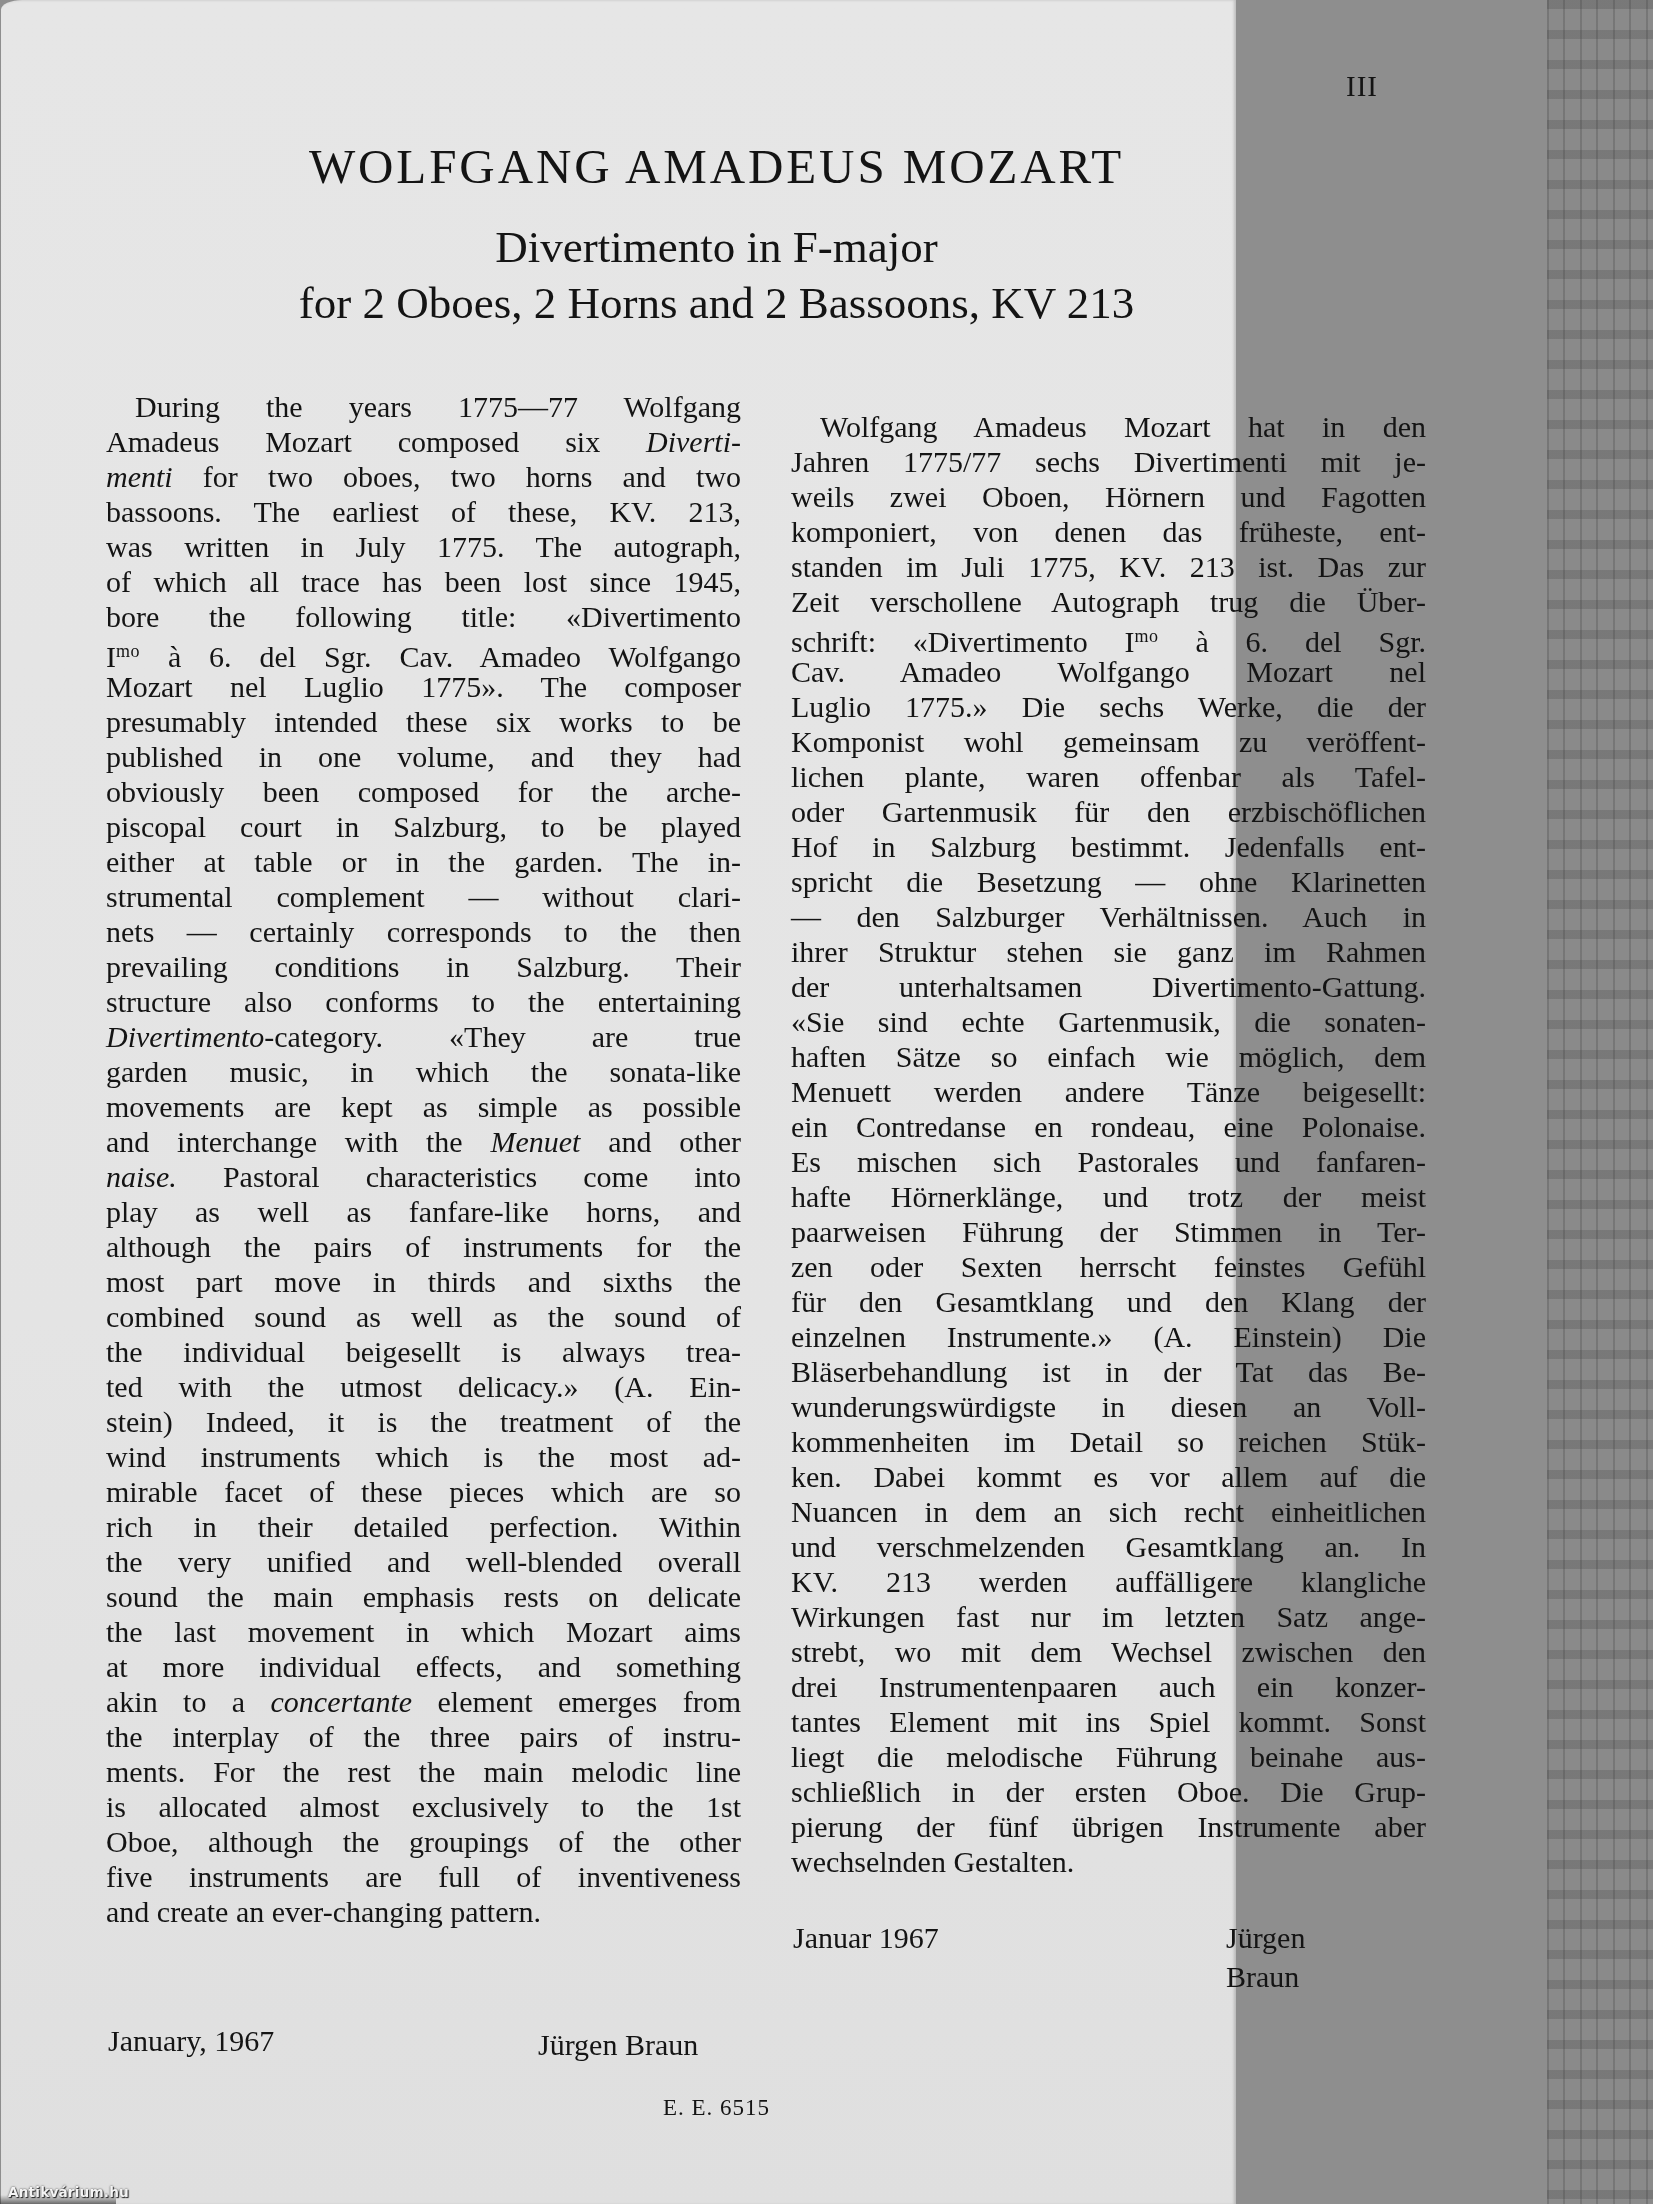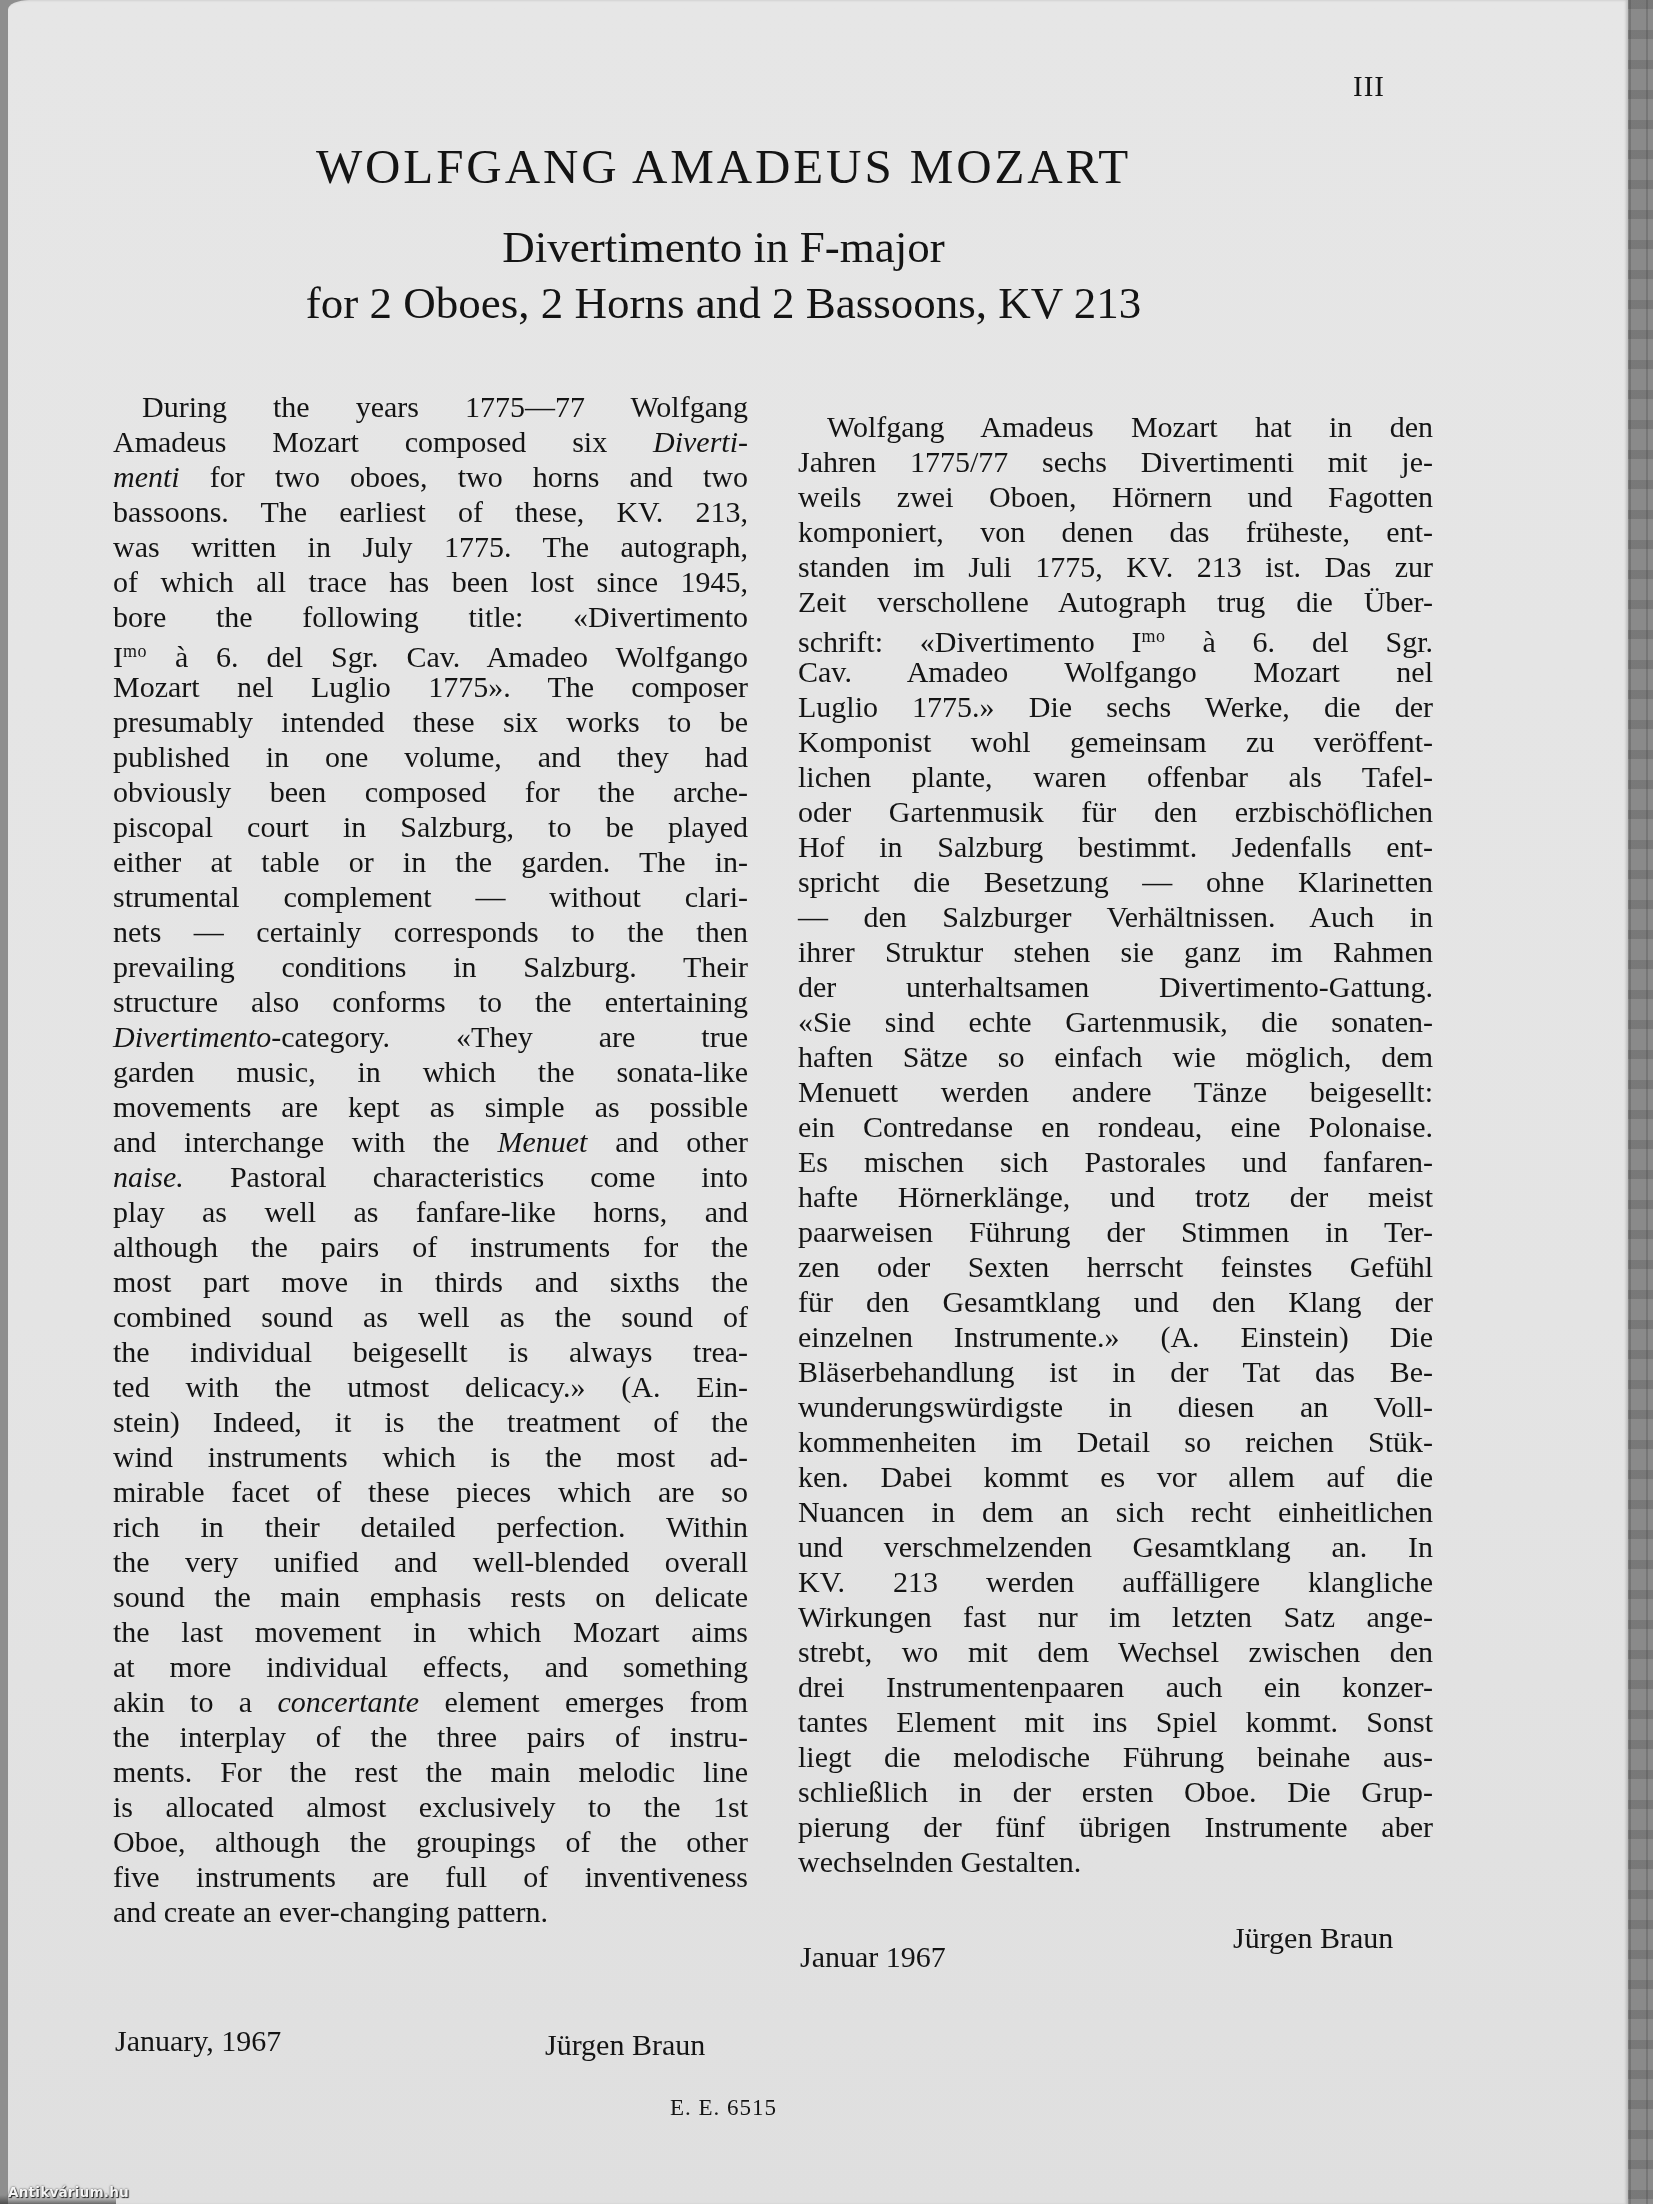--- a/index.html
+++ b/index.html
@@ -21,23 +21,23 @@
       top: 0;
       width: 107px;
       height: 2205px;
       background:
         repeating-linear-gradient(90deg, rgba(60,60,60,0.25) 0px, rgba(60,60,60,0.25) 1.9px, transparent 1.9px, transparent 16.5px),
         repeating-linear-gradient(180deg, rgba(40,40,40,0.18) 0px, rgba(40,40,40,0.18) 8.7px, transparent 8.7px, transparent 30px),
         #8a8a8a;
     }
     .page {
       position: absolute;
-      left: 8px;
+      left: 1px;
       top: 0;
-      width: 1620px;
+      width: 1235px;
       height: 2205px;
       background: linear-gradient(180deg, #e6e6e6 0%, #e4e4e4 60%, #dfdfdf 100%);
       border-top-left-radius: 21.3px 9.7px;
       box-shadow: inset -1.9px 0 2.9px rgba(0,0,0,0.18);
     }
     .page-number {
       position: absolute;
       top: 70px;
       left: 1345px;
       font-size: 29px;
@@ -95,21 +95,21 @@
       vertical-align: 0.55em;
       letter-spacing: 0.5px;
     }
     .signature {
       position: absolute;
       font-size: 30px;
       line-height: 39px;
     }
     .sig-date-en { left: 107px; top: 2021px; }
     .sig-name-en { left: 537px; top: 2025px; }
-    .sig-date-de { left: 792px; top: 1918px; margin-top: 19px; }
+    .sig-date-de { left: 792px; top: 1918px; }
     .sig-name-de { left: 1225px; top: 1918px; }
     .plate {
       position: absolute;
       left: 0;
       width: 1547px;
       text-align: center;
       top: 2095px;
       font-size: 23px;
       letter-spacing: 1px;
       transform: translateX(-58px);

